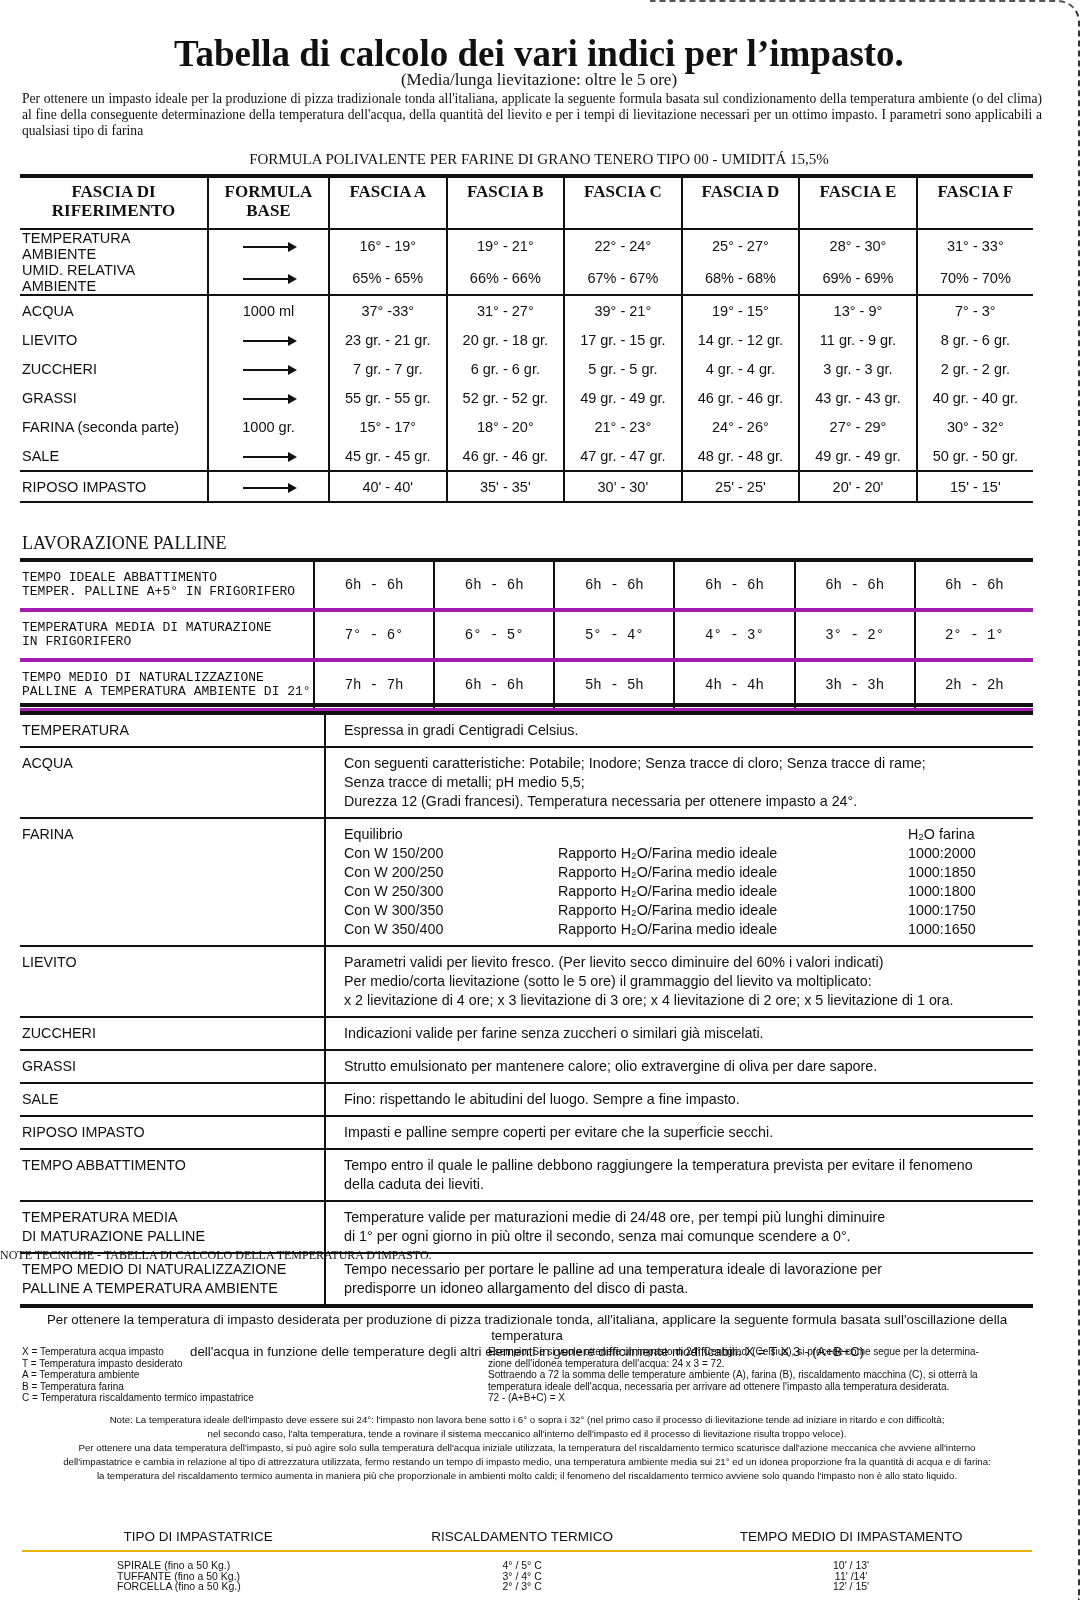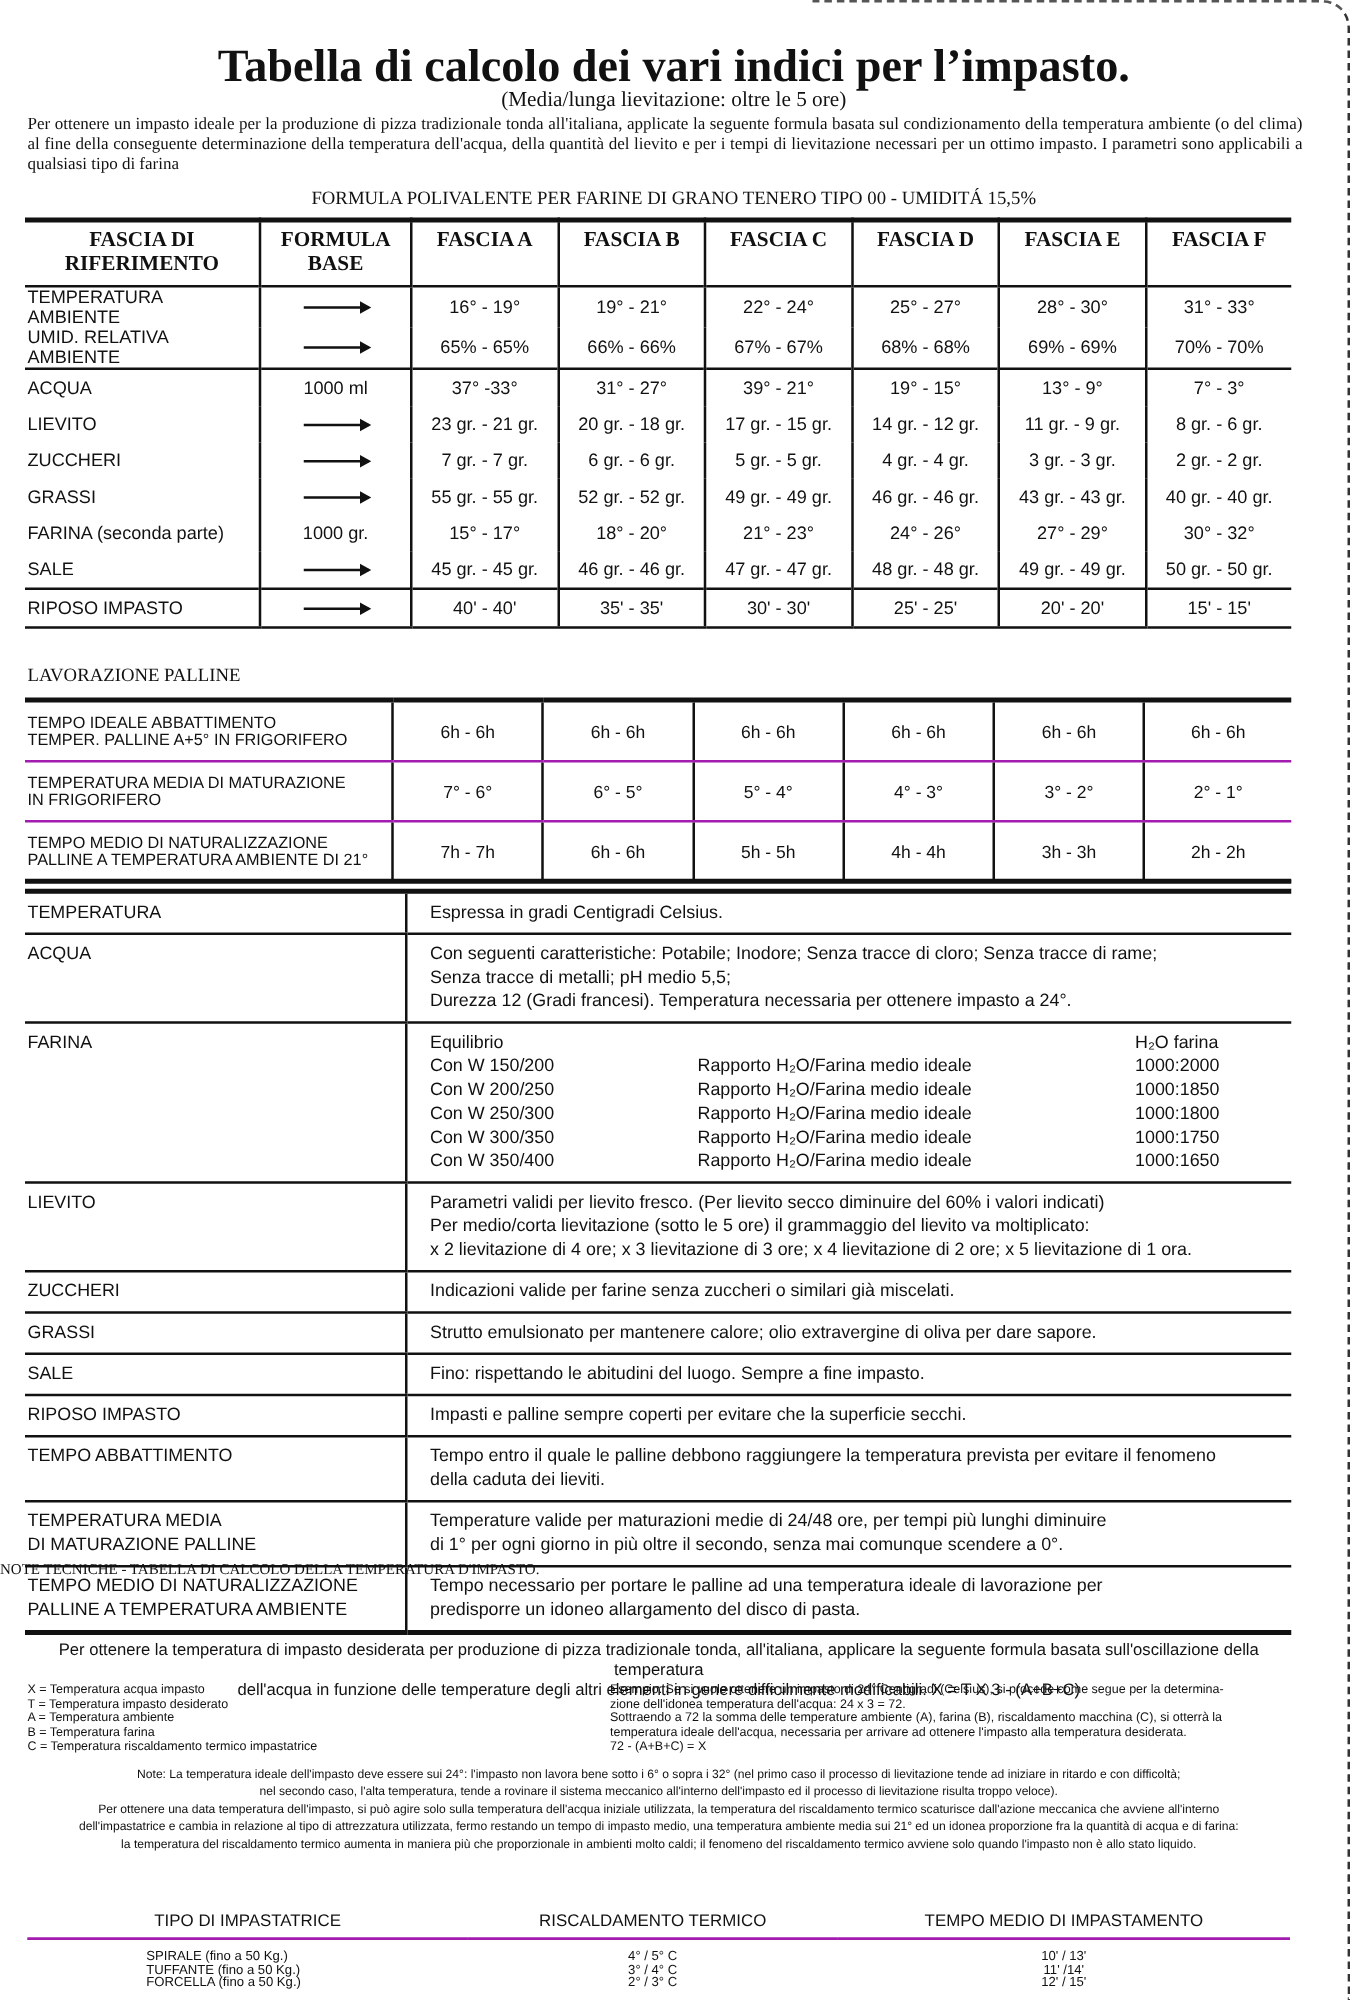--- a/index.html
+++ b/index.html
@@ -15,41 +15,41 @@
   .main-table th{font-family:"Liberation Serif",serif;font-weight:bold;font-size:17px;vertical-align:top;padding:4px 2px 0 2px;height:46px;line-height:19px;}
   .main-table td{text-align:center;height:29px;padding:0;}
   .main-table td.lbl{text-align:left;padding-left:2px;}
   .main-table .c{border-left:2px solid #111;}
   .main-table thead tr{border-top:4px solid #111;border-bottom:2px solid #111;}
   .main-table tr.sep td{border-top:2px solid #111;}
   .main-table tr.last td{border-bottom:2px solid #111;}
   .col1{width:183px;}.col2{width:115px;}
   .arrow{display:inline-block;width:52px;height:2px;background:#111;position:relative;vertical-align:middle;}
   .arrow:after{content:"";position:absolute;right:-2px;top:-4px;border-left:9px solid #111;border-top:5px solid transparent;border-bottom:5px solid transparent;}
-  .lav-title{position:absolute;left:22px;top:533px;font-family:"Liberation Serif",serif;font-size:15px;}
+  .lav-title{position:absolute;left:22px;top:533px;font-family:"Liberation Serif",serif;font-size:18px;}
   .lav-table{position:absolute;left:20px;top:558px;width:1013px;font-size:13px;}
-  .lav-table td{height:44px;text-align:center;border-bottom:2px solid #a21caf;font-size:14px;}
+  .lav-table td{height:44px;text-align:center;border-bottom:4px solid #a21caf;font-size:14px;font-family:Liberation Mono, monospace;}
   .lav-table tr:first-child td{border-top:4px solid #111;}
   .lav-table td.lbl{text-align:left;font-size:13px;line-height:14px;padding-left:2px;width:290px;}
   .lav-table td.c{border-left:2px solid #111;}
   .double{position:absolute;left:20px;width:1013px;height:0;}
   .notes-table{position:absolute;left:20px;top:715px;width:1013px;font-size:14.3px;}
   .notes-table td{vertical-align:top;padding:6px 2px 6px 2px;line-height:19px;border-bottom:2px solid #111;}
   .notes-table td.lbl{width:300px;}
   .notes-table td.desc{border-left:2px solid #111;padding-left:18px;}
   .notes-table tr:last-child td{border-bottom:4px solid #111;}
   .far-grid{display:grid;grid-template-columns:214px 350px 120px;row-gap:0;}
   .far-grid span{line-height:19px;}
   .tech-title{position:absolute;left:0;right:12px;top:1248px;text-align:left;font-family:"Liberation Serif",serif;font-size:12px;}
   .tech-intro{position:absolute;left:22px;top:1312px;width:1010px;text-align:center;font-size:13.3px;line-height:16px;}
   .legend{position:absolute;left:22px;top:1346px;font-size:10px;line-height:11.5px;}
   .example{position:absolute;left:488px;top:1346px;width:545px;font-size:10px;line-height:11.5px;}
   .note-block{position:absolute;left:22px;top:1413px;width:1010px;text-align:center;font-size:9.7px;line-height:14px;}
   .mixer-table{position:absolute;left:22px;top:1528px;width:1010px;font-size:13.5px;}
-  .mixer-table th{font-weight:normal;padding-bottom:6px;border-bottom:2px solid #a21caf;}
+  .mixer-table th{font-weight:normal;padding-bottom:6px;border-bottom:2px solid #eab308;}
   .mixer-table td{font-size:10.5px;line-height:10.5px;padding:0;text-align:center;}
   .mixer-table td.l{text-align:left;padding-left:95px;}
   .mixer-table tr.first td{padding-top:8px;}
 </style>
 </head>
 <body>
 
 <div class="frame"></div>
 <div class="frame-top-clip"></div>
 

